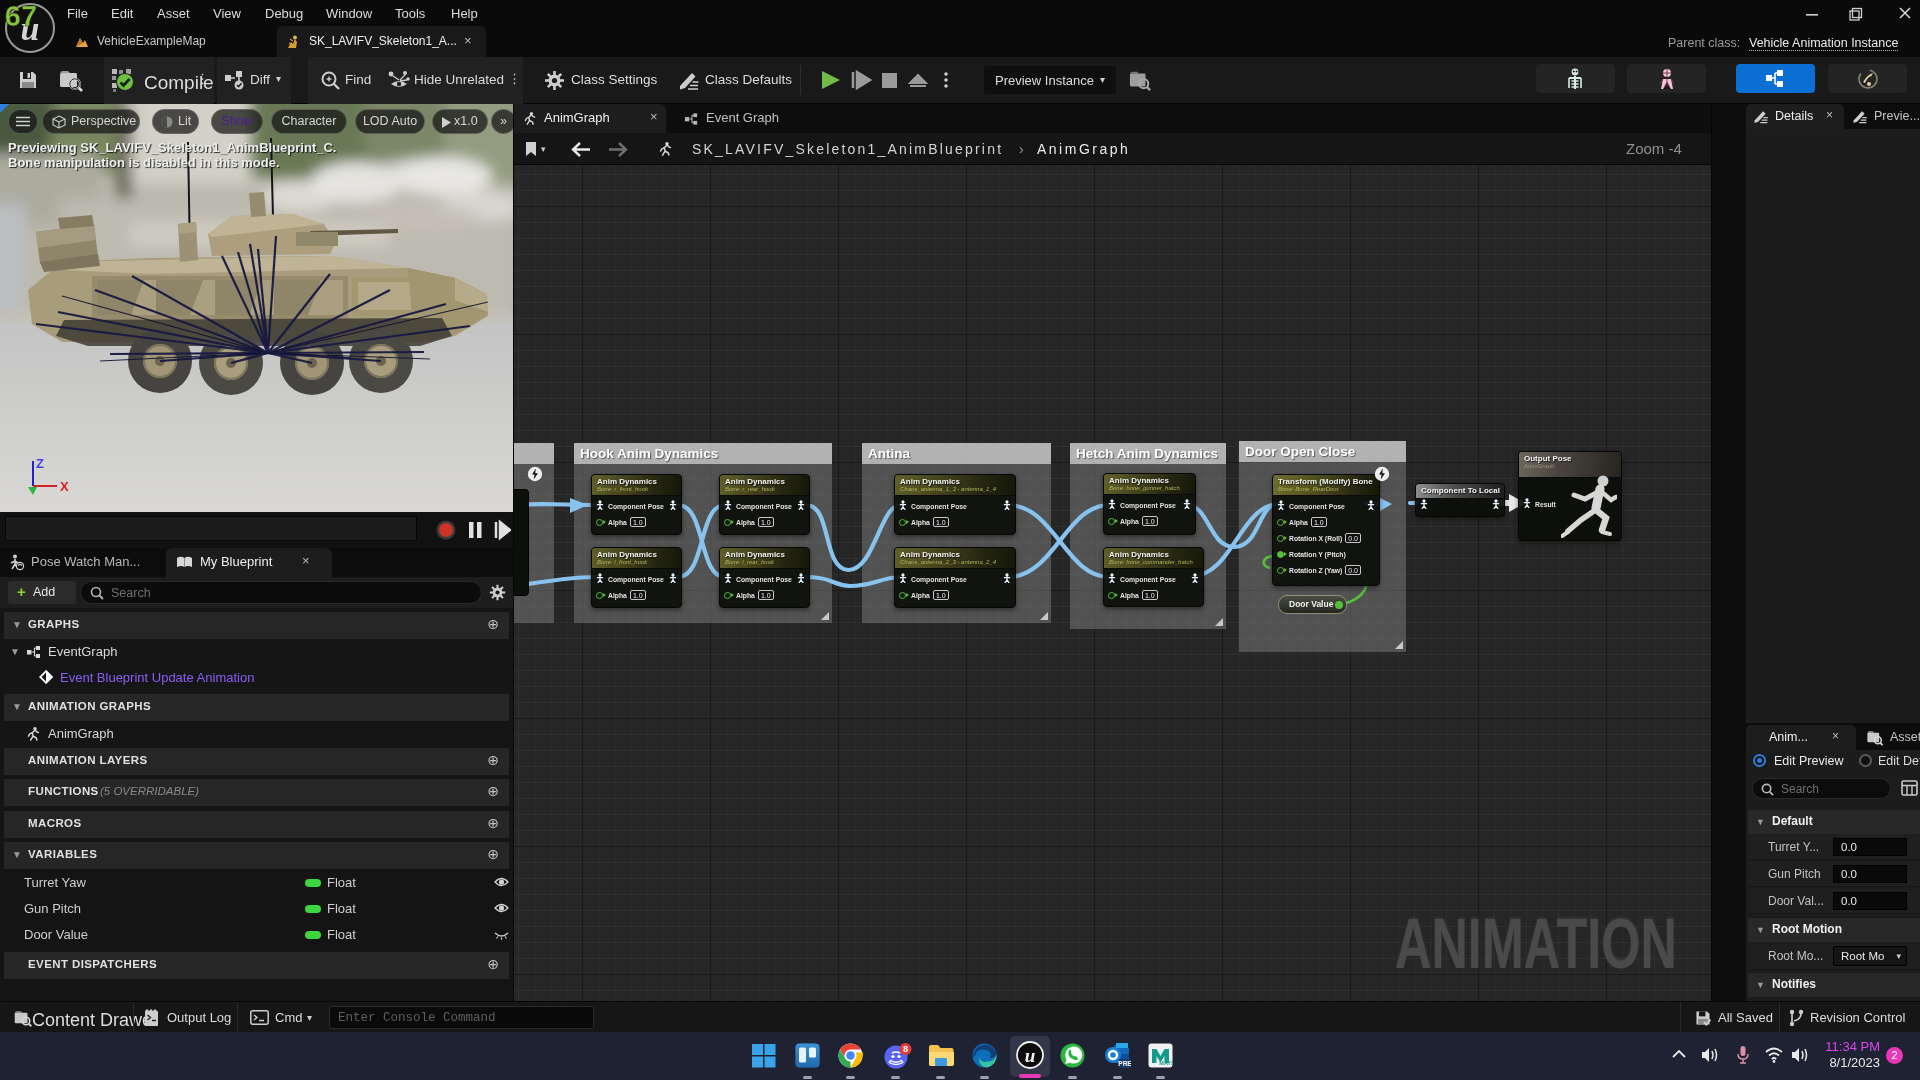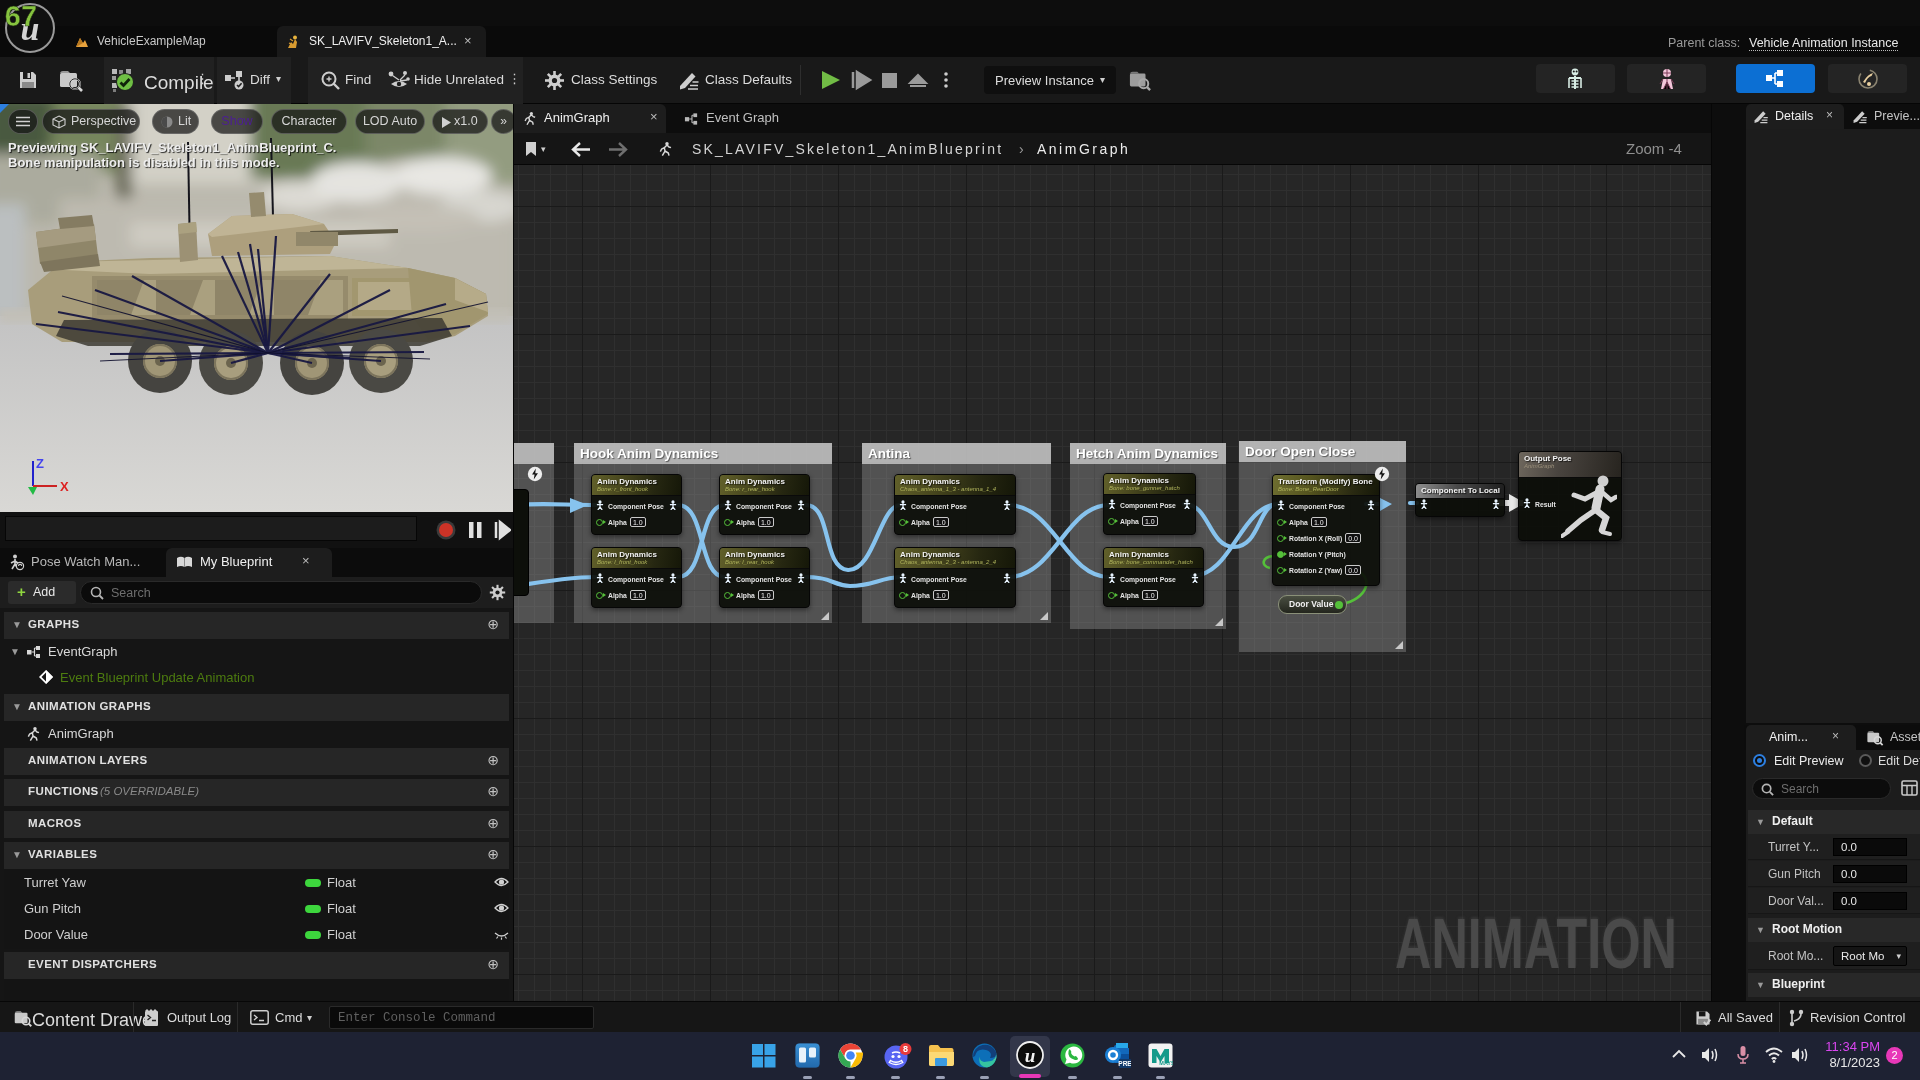--- a/index.html
+++ b/index.html
@@ -22,20 +22,37 @@
   .pperson.pr { left:auto; right:4px; }
   .gpin { position:absolute; left:4px; top:2.5px; width:7px; height:7px; border-radius:50%; border:1.6px solid #55c03a; background:transparent; box-sizing:border-box; }
   .gpin::after { content:""; position:absolute; left:6px; top:0.5px; border-left:3px solid #55c03a; border-top:2px solid transparent; border-bottom:2px solid transparent; }
   .gpin.full { background:#55c03a; }
   .valbox { display:inline-block; padding:0 2px; height:10px; line-height:10px; border:1px solid #c9c9c9; border-radius:2px; background:#101010; color:#efefef; font-size:7px; }
 </style>
 </head>
 <body>
 <div id="app">
 
+  <div id="menubar" class="abs" style="left:0;top:0;width:1920px;height:26px;background:#0a0a0a;">
+    <span class="txt abs" style="left:67px;top:6px;">File</span>
+    <span class="txt abs" style="left:111px;top:6px;">Edit</span>
+    <span class="txt abs" style="left:157px;top:6px;">Asset</span>
+    <span class="txt abs" style="left:213px;top:6px;">View</span>
+    <span class="txt abs" style="left:265px;top:6px;">Debug</span>
+    <span class="txt abs" style="left:326px;top:6px;">Window</span>
+    <span class="txt abs" style="left:395px;top:6px;">Tools</span>
+    <span class="txt abs" style="left:451px;top:6px;">Help</span>
+
+    <svg class="abs" style="left:1800px;top:6px;" width="120" height="16" viewBox="0 0 120 16">
+      <rect x="6" y="8" width="12" height="1.6" fill="#cfcfcf"></rect>
+      <rect x="52.5" y="2.5" width="9" height="9" fill="none" stroke="#cfcfcf" stroke-width="1.3"></rect>
+      <rect x="50" y="5" width="9" height="9" fill="none" stroke="#cfcfcf" stroke-width="1.3"></rect>
+      <path d="M100 2 L110 12 M110 2 L100 12" stroke="#d8d8d8" stroke-width="1.5"></path>
+    </svg>
+  </div>
 
   <div id="tabrow" class="abs" style="left:0;top:26px;width:1920px;height:31px;background:#0a0a0a;">
 
     <svg class="abs" style="left:4px;top:-24px;" width="52" height="52" viewBox="0 0 52 52">
       <circle cx="26" cy="26" r="24" fill="#101010" stroke="#9a9a9a" stroke-width="2"></circle>
       <text x="26" y="38" font-family="Liberation Serif, serif" font-size="34" fill="#d4d4d4" text-anchor="middle" font-style="italic" font-weight="bold">u</text>
       <text x="17" y="24" font-family="Liberation Sans, sans-serif" font-size="29" font-weight="bold" fill="#86c33f" text-anchor="middle" stroke="#223311" stroke-width="0.5">67</text>
     </svg>
 
     <svg class="abs" style="left:74px;top:8px;" width="16" height="15" viewBox="0 0 16 15">
@@ -423,21 +440,21 @@
         <rect x="10" y="1" width="4" height="4" fill="#d8d8d8"></rect>
         <rect x="10" y="9" width="4" height="4" fill="#d8d8d8"></rect>
       <path d="M5.5 7 h3 M8.5 3 h2 M8.5 11 h2 M8.5 3 v8" stroke="#d8d8d8" stroke-width="1.2" fill="none"></path>
     </svg>
     <span class="txt abs" style="left:48px;top:96px;color:#d8d8d8;">EventGraph</span>
     <svg class="abs" style="left:38px;top:121px;" width="16" height="16" viewBox="0 0 16 16">
       <path d="M8 1 L15 8 L8 15 L1 8 Z" fill="#fff"></path>
       <path d="M8 3.5 L12.5 8 L8 12.5 L3.5 8 Z" fill="#151515"></path>
       <path d="M8 1 L15 8 L8 15" fill="#fff"></path>
     </svg>
-    <span class="txt abs" style="left:60px;top:122px;color:#4d7c0f;">Event Blueprint Update Animation</span>
+    <span class="txt abs" style="left:60px;top:122px;color:#8b5cf6;">Event Blueprint Update Animation</span>
 
     <div class="abs" style="left:4px;top:146px;width:505px;height:27px;background:#262626;">
       <span class="abs" style="left:8px;top:7px;color:#9a9a9a;font-size:10px;">▼</span>
       <span class="abs" style="left:24px;top:6px;color:#e0e0e0;font-size:11.5px;font-weight:bold;letter-spacing:0.4px;">ANIMATION GRAPHS</span>
     </div>
     <svg class="abs" style="left:25px;top:178px;" width="16" height="16" viewBox="0 0 24 24">
       <circle cx="15" cy="4" r="2.6" fill="#d8d8d8"></circle>
       <path d="M8 22 l4-7 -1-5 4-4 3 3 3 1 M11 10 l-4 2 -2 4 M12 15 l5 3 1 4" stroke="#d8d8d8" stroke-width="2.2" fill="none"></path>
     </svg>
     <span class="txt abs" style="left:48px;top:178px;color:#d8d8d8;">AnimGraph</span>
@@ -960,21 +977,21 @@
     <div class="abs" style="left:4px;top:838px;width:194px;height:28px;background:#1f1f1f;border-bottom:1px solid #161616;">
       <span class="abs" style="left:20px;top:7px;color:#c2c2c2;font-size:12px;">Root Mo...</span>
       <div class="abs" style="left:85px;top:4px;width:74px;height:20px;background:#141414;border:1px solid #000;border-radius:2px;">
         <span class="abs" style="left:7px;top:3px;color:#e8e8e8;font-size:11.5px;">Root Mo</span>
         <span class="abs" style="right:5px;top:4px;color:#cfcfcf;font-size:9px;">▾</span>
       </div>
     </div>
 
     <div class="abs" style="left:4px;top:869px;width:194px;height:24px;background:#282828;">
       <span class="abs" style="left:8px;top:7px;color:#9a9a9a;font-size:9px;">▼</span>
-      <span class="abs" style="left:24px;top:4px;color:#efefef;font-size:12px;font-weight:bold;">Blueprint</span>
+      <span class="abs" style="left:24px;top:4px;color:#efefef;font-size:12px;font-weight:bold;">Notifies</span>
     </div>
     <div class="abs" style="left:4px;top:893px;width:194px;height:108px;background:#1c1c1c;"></div>
 
     <div class="abs" style="left:188px;top:700px;width:8px;height:300px;background:#0f0f0f;border-radius:4px;"></div>
     <div class="abs" style="left:190px;top:712px;width:6px;height:180px;background:#787878;border-radius:3px;"></div>
   </div>
 
   <div class="abs" style="left:513px;top:104px;width:1px;height:897px;background:#060606;"></div>
   <div class="abs" style="left:1711px;top:104px;width:1px;height:897px;background:#060606;"></div>
 

